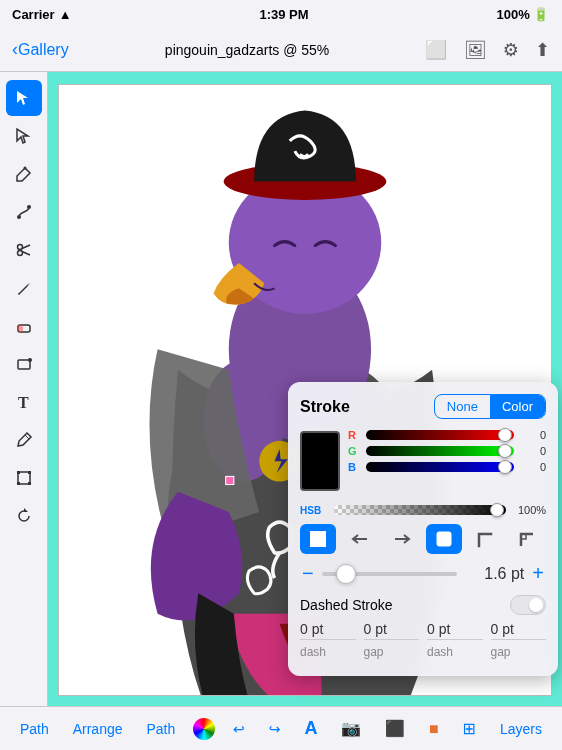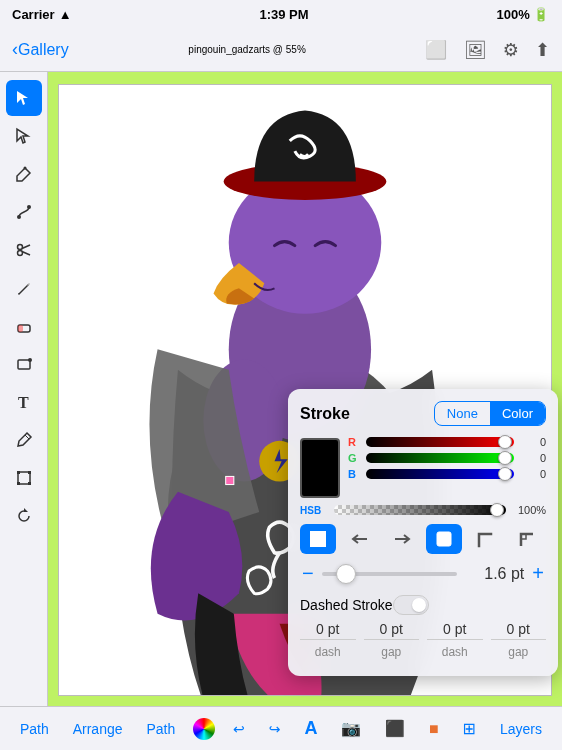--- a/index.html
+++ b/index.html
@@ -31,21 +31,21 @@
     .top-toolbar {
       height: 44px;
       background: #f2f2f7;
       border-bottom: 1px solid #c8c8cc;
       display: flex;
       align-items: center;
       justify-content: space-between;
       padding: 0 12px;
     }
     .top-toolbar-left { display: flex; align-items: center; }
-    .top-toolbar-center { font-size: 10px; font-weight: 500; color: #000; }
+    .top-toolbar-center { font-size: 14px; font-weight: 500; color: #000; }
     .top-toolbar-right { display: flex; align-items: center; gap: 16px; }
     .gallery-btn { color: #007aff; font-size: 16px; display: flex; align-items: center; gap: 2px; }
     .gallery-chevron { font-size: 18px; color: #007aff; }
 
     
     .main-area {
       display: flex;
       height: calc(750px - 28px - 44px - 44px);
     }
 
@@ -72,21 +72,21 @@
       color: #333;
     }
     .tool-btn.active {
       background: #007aff;
       color: white;
     }
 
     
     .canvas-area {
       flex: 1;
-      background: #bef264;
+      background: #5eead4;
       position: relative;
       overflow: hidden;
     }
     .canvas-paper {
       position: absolute;
       top: 12px;
       left: 10px;
       right: 10px;
       bottom: 10px;
       background: white;
@@ -203,21 +203,21 @@
       color: #333;
       width: 28px;
       text-align: right;
     }
 
     
     .hsb-row {
       display: flex;
       align-items: center;
       gap: 12px;
-      margin-top: 6px;
+      margin-top: 13px;
     }
 
     
     .icon-row {
       display: flex;
       align-items: center;
       gap: 6px;
       margin-top: 8px;
       margin-bottom: 8px;
     }
@@ -271,21 +271,21 @@
     }
     .width-value {
       font-size: 16px;
       color: #333;
     }
 
     
     .dashed-header {
       display: flex;
       align-items: center;
-      justify-content: flex-start;
+      justify-content: space-between;
       margin-bottom: 6px;
     }
     .dashed-title {
       font-size: 14px;
       font-weight: 500;
       color: #000;
     }
     .toggle-knob {
       width: 36px;
       height: 20px;
@@ -304,21 +304,21 @@
       background: white;
       box-shadow: 0 1px 2px rgba(0,0,0,0.2);
     }
     .dash-fields {
       display: flex;
       gap: 8px;
       margin-bottom: 4px;
     }
     .dash-field {
       flex: 1;
-      text-align: center;
+      text-align: left;
     }
     .dash-value {
       font-size: 14px;
       color: #333;
       display: block;
       border-bottom: 1px solid #ccc;
       padding-bottom: 2px;
       margin-bottom: 2px;
     }
     .dash-label {

